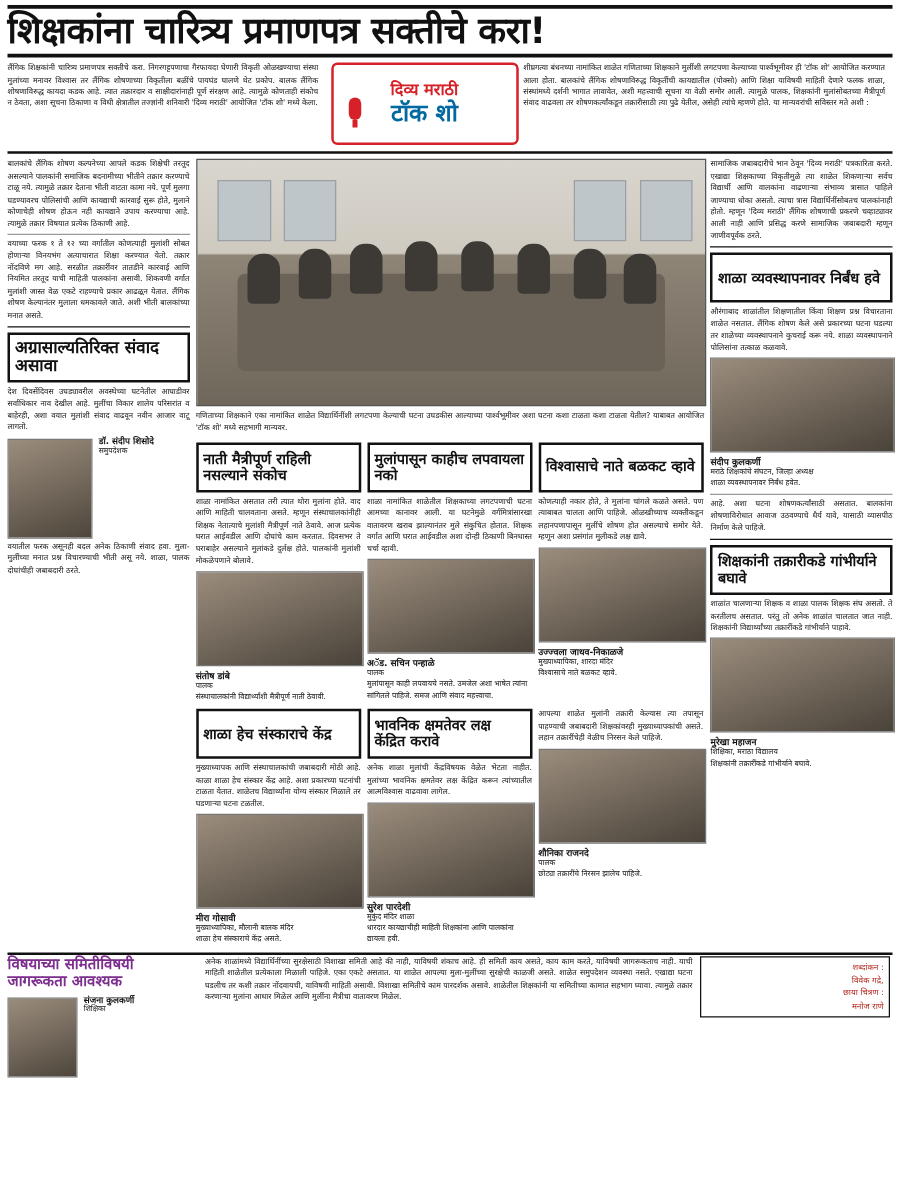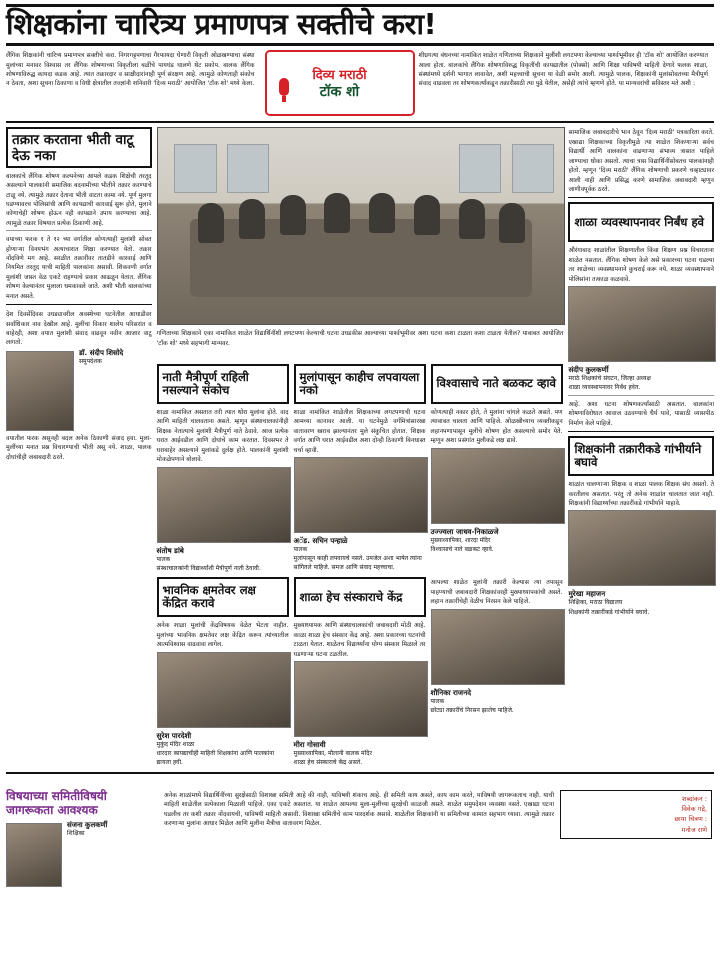--- a/index.html
+++ b/index.html
@@ -11,21 +11,21 @@
   .headline{font-family:"DejaVu Sans",sans-serif;font-weight:bold;font-size:29px;line-height:1.05;letter-spacing:-0.4px;text-align:left;}
 
   
   .intro{display:flex;border-bottom:2px solid #111;padding:4px 0 5px;}
   .intro-col{font-size:6.2px;line-height:1.5;text-align:justify;padding-right:6px;}
   .intro-col.c1{width:255px}
   .intro-col.c2{width:150px;display:flex;align-items:center;justify-content:center;padding:0 4px;}
   .intro-col.c3{width:297px}
   .logo{width:146px;height:62px;border:2px solid #d62128;border-radius:5px;display:flex;flex-direction:column;align-items:center;justify-content:center;background:#fff;position:relative;}
   .logo .l1{color:#d62128;font-weight:bold;font-size:13px;line-height:1;}
-  .logo .l2{color:#14532d;font-weight:bold;font-size:14px;line-height:1;margin-top:3px;}
+  .logo .l2{color:#0369a1;font-weight:bold;font-size:19px;line-height:1;margin-top:3px;}
   .logo .mic{position:absolute;left:12px;top:26px;width:10px;height:18px;background:#d62128;border-radius:5px;}
   .logo .mic:after{content:"";position:absolute;left:3px;top:18px;width:4px;height:6px;background:#d62128;}
 
   
   .main{display:flex;gap:5px;margin-top:4px;}
   .col-left{width:146px;}
   .col-mid{width:408px;}
   .col-right{width:146px;}
 
   .boxhead{border:2px solid #111;padding:3px 4px;margin-bottom:3px;}
@@ -39,32 +39,32 @@
   .prole{font-size:6px;line-height:1.2;}
 
   .bigphoto{width:100%;height:196px;background:
       linear-gradient(180deg,#d9d6cf 0%,#cfcac0 38%,#8e8577 39%,#6f675b 100%);
       border:1px solid #555;position:relative;overflow:hidden;}
   .bigphoto .table{position:absolute;left:8%;top:46%;width:84%;height:40%;background:#6b6358;border-radius:6px;}
   .bigphoto .win{position:absolute;top:8%;width:10%;height:24%;background:#bfc6c9;border:1px solid #9aa0a3;}
   .bigphoto .ppl{position:absolute;width:26px;height:40px;background:#3d3a36;border-radius:12px 12px 4px 4px;}
   .caption{font-size:6.2px;line-height:1.5;text-align:justify;margin-top:3px;}
 
-  .grid3{display:flex;gap:5px;margin-top:17px;}
+  .grid3{display:flex;gap:5px;margin-top:7px;}
   .cell{width:132px;}
   .cellhead{border:2px solid #111;padding:3px 4px;margin-bottom:3px;min-height:30px;display:flex;align-items:center;}
   .cellhead h3{margin:0;font-size:11.6px;font-weight:bold;line-height:1.14;}
   .cphoto{width:100%;height:74px;background:linear-gradient(160deg,#9b8d7d,#4a433a);border:1px solid #777;margin:3px 0 2px;}
   .src{font-size:6px;line-height:1.45;margin-top:2px;}
 
   .grid4{display:flex;gap:5px;margin-top:5px;}
   .cell4{width:132px;}
 
   
-  .bottom{display:flex;border-top:2px solid #111;margin-top:5px;padding-top:16px;gap:6px;}
+  .bottom{display:flex;border-top:2px solid #111;margin-top:5px;padding-top:1px;gap:6px;}
   .b1{width:152px;}
   .b2{width:390px;font-size:6.2px;line-height:1.5;text-align:justify;}
   .b3{width:152px;}
   .creditbox{border:1px solid #111;padding:3px 4px;font-size:6.6px;line-height:1.55;color:#b3271e;text-align:right;}
   .bhead{font-size:12px;font-weight:bold;line-height:1.15;color:#b3271e;}
   .purple{color:#7d2e8e;}
 
   .smallname{font-size:7.2px;font-weight:bold;}
   .clearfix::after{content:"";display:block;clear:both;}
 </style>
@@ -85,27 +85,27 @@
         <div class="l1">दिव्य मराठी</div>
         <div class="l2">टॉक शो</div>
       </div>
     </div>
     <div class="intro-col c3">शीघ्रगत्या बंधनच्या नामांकित शाळेत गणिताच्या शिक्षकाने मुलींशी लगटपणा केल्याच्या पार्श्वभूमीवर ही 'टॉक शो' आयोजित करण्यात आला होता. बालकांचे लैंगिक शोषणाविरुद्ध विकृतींची कायद्यातील (पोक्सो) आणि शिक्षा याविषयी माहिती देणारे फलक शाळा, संस्थांमध्ये दर्शनी भागात लावावेत, अशी महत्त्वाची सूचना या वेळी समोर आली. त्यामुळे पालक, शिक्षकांनी मुलांसोबतच्या मैत्रीपूर्ण संवाद वाढवला तर शोषणकर्त्यांकडून तक्रारीसाठी त्या पुढे येतील, असेही त्यांचे म्हणणे होते. या मान्यवरांची सविस्तर मते अशी :</div>
   </div>
 
   <div class="main">
 
     <div class="col-left">
-      <div class="boxhead">
-        <h2>तक्रार करताना भीती वाटू देऊ नका</h2>
-      </div>
       <div class="body-txt">बालकांचे लैंगिक शोषण कल्पनेच्या आपले कडक शिक्षेची तरतूद असल्याने पालकांनी समाजिक बदनामीच्या भीतीने तक्रार करण्याचे टाळू नये. त्यामुळे तक्रार देताना भीती वाटता कामा नये. पूर्ण मुलगा घडण्यावरच पोलिसांची आणि कायद्याची कारवाई सुरू होते, मुलाने कोणाचेही शोषण होऊन नही कायद्याने उपाय करण्याचा आहे. त्यामुळे तक्रार विषयात प्रत्येक ठिकाणी आहे.</div>
       <div class="hr-thin"></div>
       <div class="body-txt">वयाच्या फरक १ ते १२ च्या वर्गातील कोणत्याही मुलांशी सोबत होणाऱ्या विनयभंग अत्याचारात शिक्षा करण्यात येतो. तक्रार नोंदविणे मग आहे. सरळीत तक्रारींवर तातडीने कारवाई आणि नियमित तरतूद याची माहिती पालकांना असावी. शिकवणी वर्गात मुलांशी जास्त वेळ एकटे राहण्याचे प्रकार आढळून येतात. लैंगिक शोषण केल्यानंतर मुलाला धमकावले जाते. अशी भीती बालकांच्या मनात असते.</div>
       <div class="sep"></div>
+      <div class="boxhead">
+        <h2>अग्रासाल्यतिरिक्त संवाद असावा</h2>
+      </div>
       <div class="body-txt">देश दिवसेंदिवस उघड्यावरील अवस्थेच्या घटनेतील आघाडीवर सर्वाधिकार नाव देखील आहे. मुलींचा विकार शालेय परिसरांत व बाहेरही, अशा वयात मुलांशी संवाद वाढवून नवीन आजार वाटू लागतो.</div>
       <div class="clearfix">
         <div class="portrait"></div>
         <div class="pname">डॉ. संदीप शिसोदे</div>
         <div class="prole">समुपदेशक</div>
       </div>
       <div class="body-txt">वयातील फरक असूनही बदल अनेक ठिकाणी संवाद हवा. मुला-मुलींच्या मनात प्रश्न विचारण्याची भीती असू नये. शाळा, पालक दोघांचीही जबाबदारी ठरते.</div>
     </div>
 
     <div class="col-mid">
@@ -155,37 +155,37 @@
           <div class="cphoto"></div>
           <div class="smallname">उज्ज्वला जाधव-निकाळजे</div>
           <div class="prole">मुख्याध्यापिका, शारदा मंदिर</div>
           <div class="src">विश्वासाचे नाते बळकट व्हावे.</div>
         </div>
       </div>
 
       <div class="grid4">
         <div class="cell4">
           <div class="cellhead">
+              <h3>शाळा हेच संस्काराचे केंद्र</h3>
+            </div>
+          <div class="body-txt">मुख्याध्यापक आणि संस्थाचालकांची जबाबदारी मोठी आहे. काळा शाळा हेच संस्कार केंद्र आहे. अशा प्रकारच्या घटनांची टाळता येतात. शाळेतच विद्यार्थ्यांना योग्य संस्कार मिळाले तर घडणाऱ्या घटना टळतील.</div>
+          <div class="cphoto"></div>
+          <div class="smallname">मीरा गोसावी</div>
+          <div class="prole">मुख्याध्यापिका, मौलानी बालक मंदिर</div>
+          <div class="src">शाळा हेच संस्काराचे केंद्र असते.</div>
+        </div>
+        <div class="cell4">
+          <div class="cellhead">
               <h3>भावनिक क्षमतेवर लक्ष केंद्रित करावे</h3>
             </div>
           <div class="body-txt">अनेक शाळा मुलांची केंद्रविषयक वेळेत भेटता नाहीत. मुलांच्या भावनिक क्षमतेवर लक्ष केंद्रित करून त्यांच्यातील आत्मविश्वास वाढवावा लागेल.</div>
           <div class="cphoto"></div>
           <div class="smallname">सुरेश पारदेशी</div>
           <div class="prole">मुकुंद मंदिर शाळा</div>
           <div class="src">धारदार कायद्याचीही माहिती शिक्षकांना आणि पालकांना द्यायला हवी.</div>
-        </div>
-        <div class="cell4">
-          <div class="cellhead">
-              <h3>शाळा हेच संस्काराचे केंद्र</h3>
-            </div>
-          <div class="body-txt">मुख्याध्यापक आणि संस्थाचालकांची जबाबदारी मोठी आहे. काळा शाळा हेच संस्कार केंद्र आहे. अशा प्रकारच्या घटनांची टाळता येतात. शाळेतच विद्यार्थ्यांना योग्य संस्कार मिळाले तर घडणाऱ्या घटना टळतील.</div>
-          <div class="cphoto"></div>
-          <div class="smallname">मीरा गोसावी</div>
-          <div class="prole">मुख्याध्यापिका, मौलानी बालक मंदिर</div>
-          <div class="src">शाळा हेच संस्काराचे केंद्र असते.</div>
         </div>
         <div class="cell4">
           <div class="body-txt">आपल्या शाळेत मुलांनी तक्रारी केल्यास त्या तपासून पाहण्याची जबाबदारी शिक्षकांवरही मुख्याध्यापकांची असते. लहान तक्रारींचेही वेळीच निरसन केले पाहिजे.</div>
           <div class="cphoto"></div>
           <div class="smallname">शौनिका राजनदे</div>
           <div class="prole">पालक</div>
           <div class="src">छोट्या तक्रारींचे निरसन झालेच पाहिजे.</div>
         </div>
       </div>
     </div>

